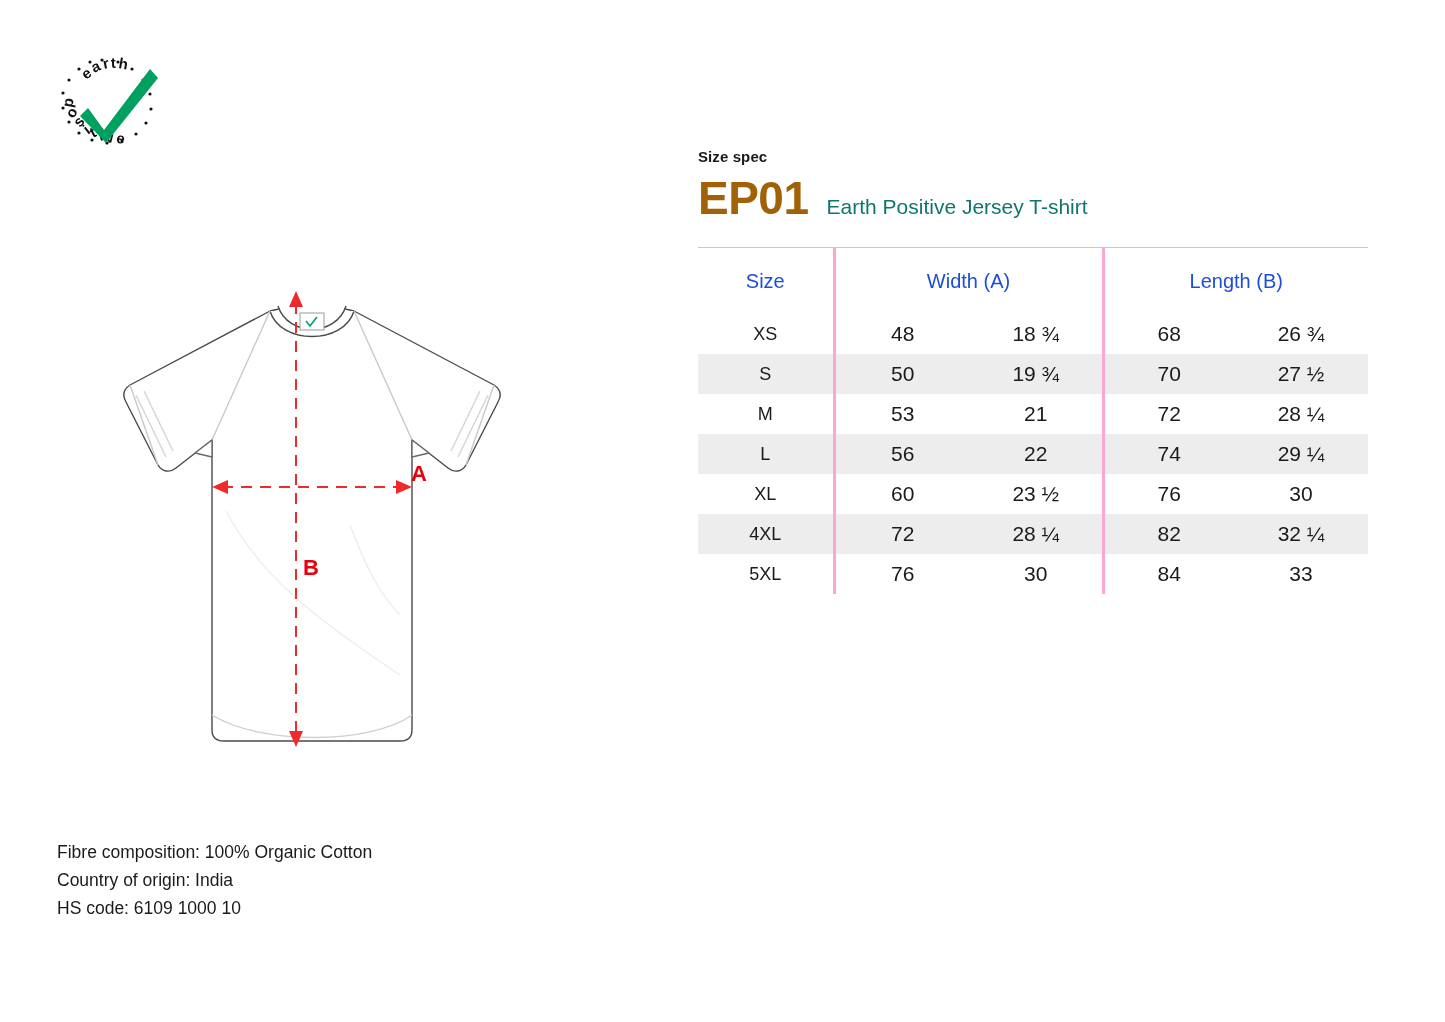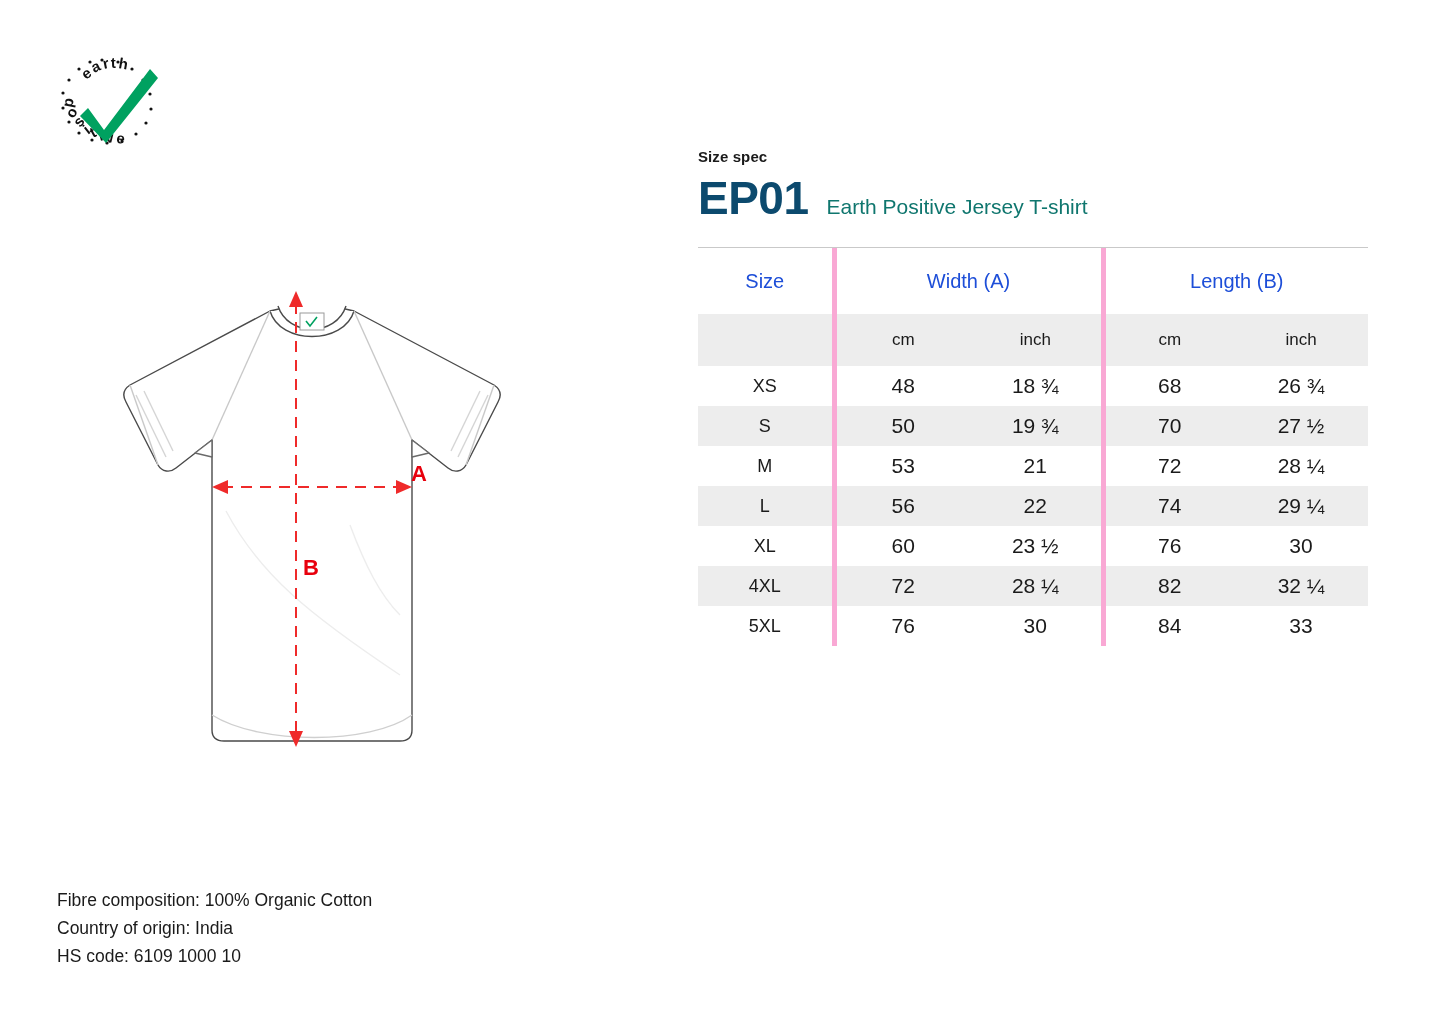--- a/index.html
+++ b/index.html
@@ -31,21 +31,21 @@
     left: 100px;
     top: 275px;
     width: 520px;
     height: 500px;
   }
 
   
   #footer-text {
     position: absolute;
     left: 57px;
-    top: 886px;
+    top: 838px;
     font-size: 17.5px;
     line-height: 28px;
     color: #1a1a1a;
   }
   #footer-text div { white-space: pre; }
 
   
   #spec-panel {
     position: absolute;
     left: 698px;
@@ -60,21 +60,21 @@
   }
   #title-row {
     display: flex;
     align-items: baseline;
     margin-top: 6px;
   }
   #product-code {
     font-size: 46px;
     font-weight: bold;
     letter-spacing: -0.5px;
-    color: #0c4a6e;
+    color: #a16207;
   }
   #product-name {
     font-size: 21px;
     margin-left: 18px;
     color: #0f766e;
     font-weight: normal;
   }
   #rule {
     margin-top: 22px;
     border-top: 1px solid #c9c9c9;
@@ -107,21 +107,21 @@
   }
   tr.data-row td {
     font-size: 21px;
     height: 40px;
     vertical-align: middle;
     color: #1a1a1a;
   }
   tr.data-row td.size-cell { font-size: 18px; }
   .shaded { background: #ededed; }
   
-  .vsep-left { border-left: 5px solid #f9a8d4; margin-left: 34px; }
+  .vsep-left { border-left: 3px solid #f9a8d4; margin-left: 34px; }
   col.c-size  { width: 136px; }
   col.c-wcm   { width: 136px; }
   col.c-win   { width: 133px; }
   col.c-lcm   { width: 131px; }
   col.c-lin   { width: 134px; }
 
   .dim-letter {
     fill: #e8000d;
     font-family: "Liberation Sans", sans-serif;
     font-size: 22px;
@@ -264,27 +264,20 @@
         <col class="c-win">
         <col class="c-lcm">
         <col class="c-lin">
     </colgroup>
     <thead>
       <tr class="group-header">
         <th>Size</th>
         <th colspan="2" class="vsep-left">Width (A)</th>
         <th colspan="2" class="vsep-left">Length (B)</th>
       </tr>
-      <tr class="unit-header shaded">
-        <td></td>
-        <td class="vsep-left">cm</td>
-        <td>inch</td>
-        <td class="vsep-left">cm</td>
-        <td>inch</td>
-      </tr>
     </thead>
     <tbody>
       <tr class="data-row">
         <td class="size-cell">XS</td>
         <td class="vsep-left">48</td>
         <td>18 ¾</td>
         <td class="vsep-left">68</td>
         <td>26 ¾</td>
       </tr>
       <tr class="data-row shaded">

